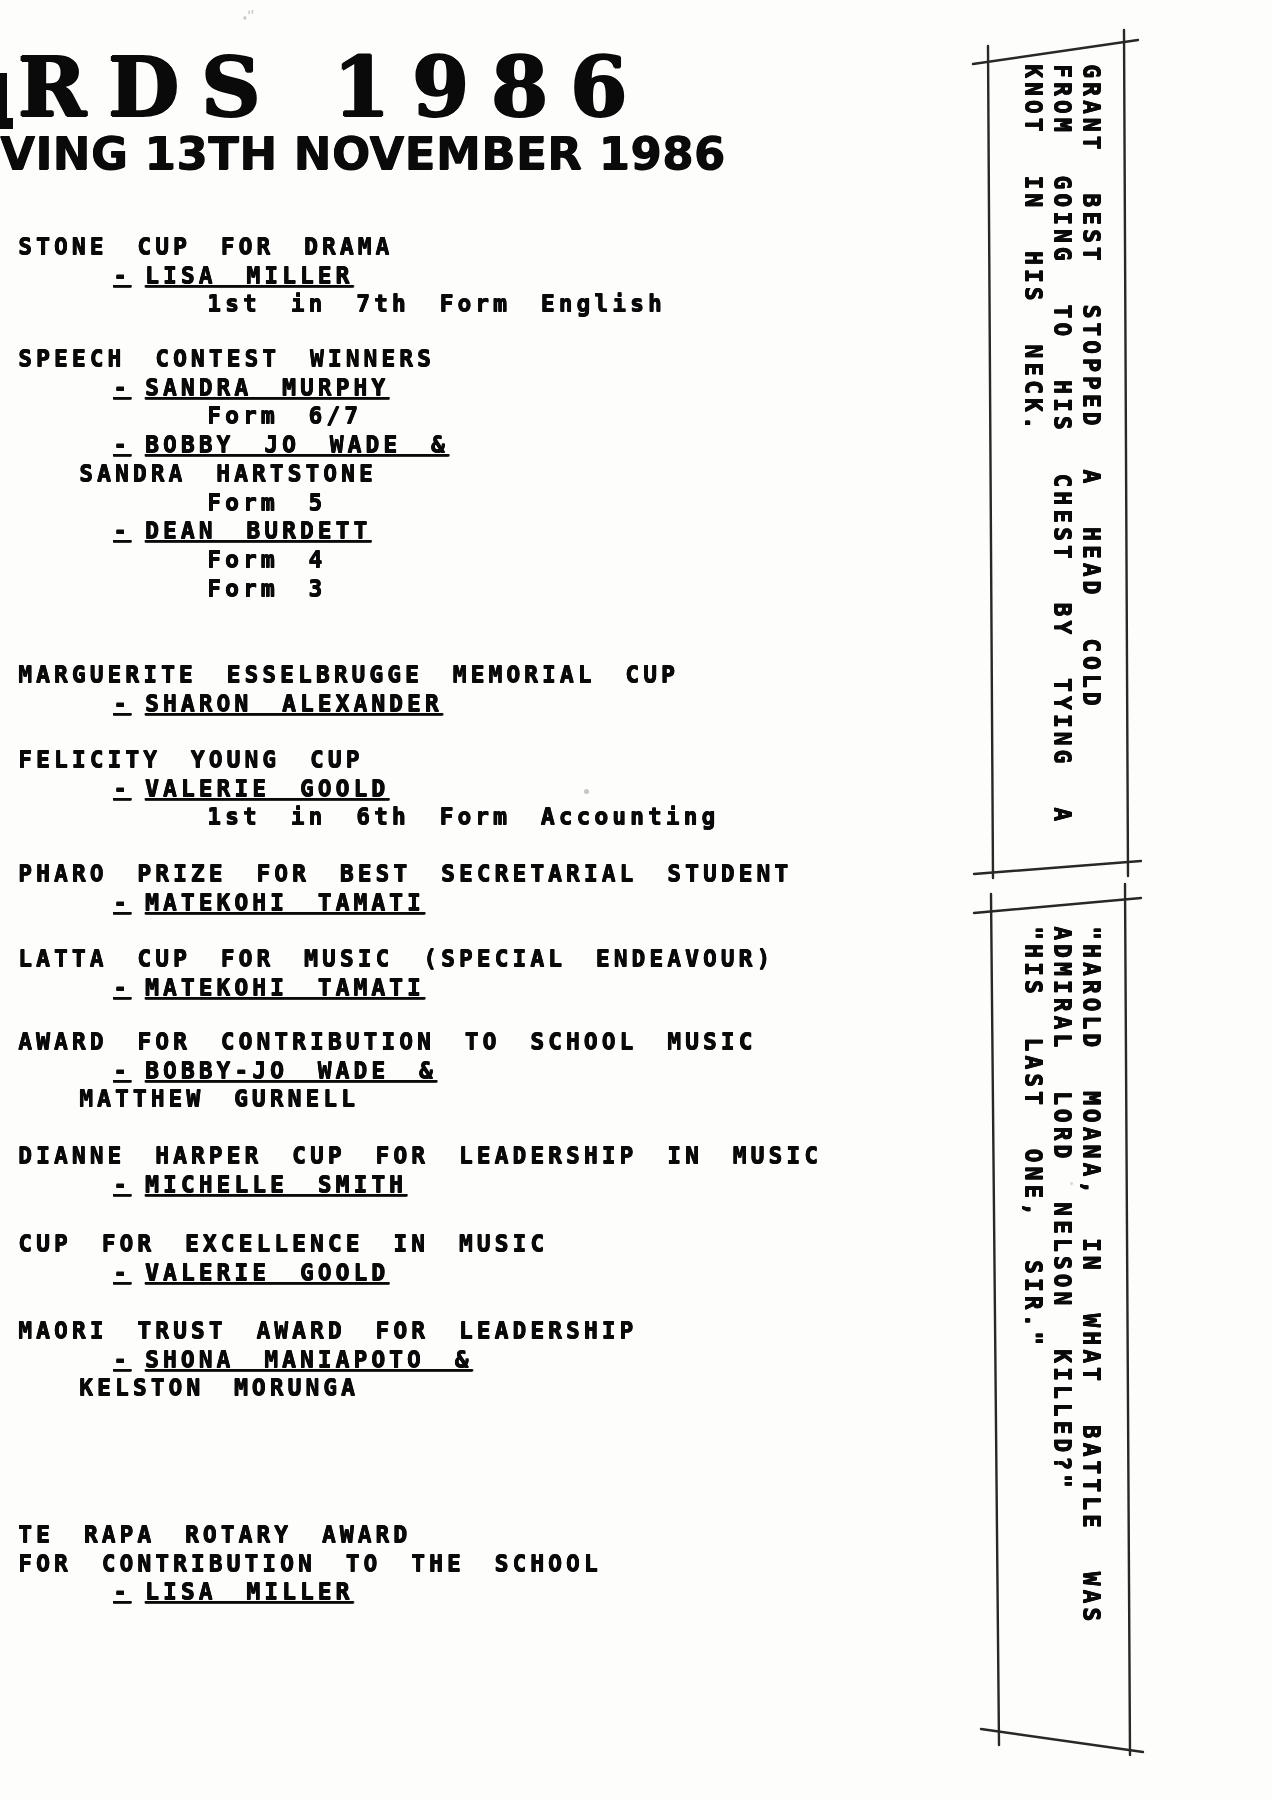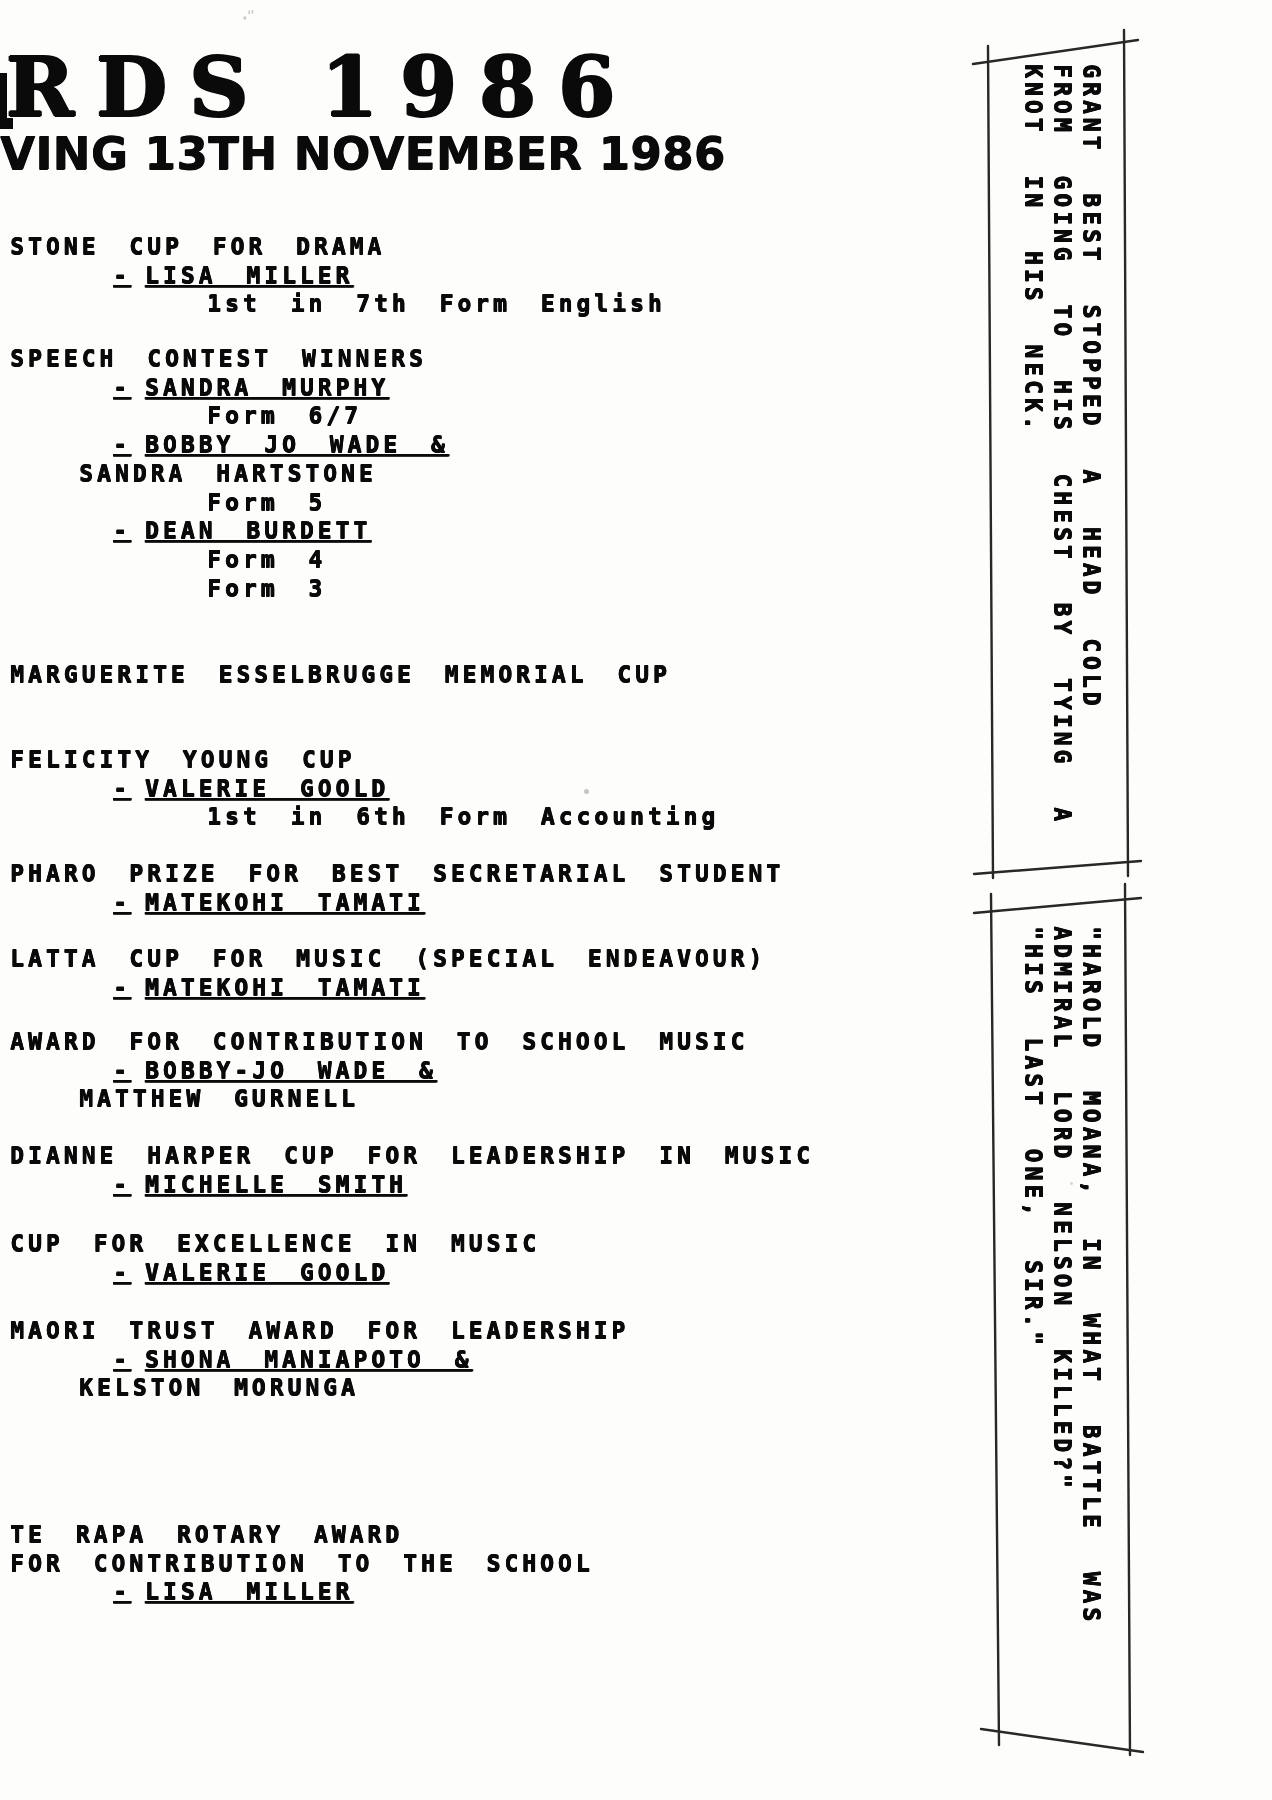--- a/index.html
+++ b/index.html
@@ -11,21 +11,21 @@
   .page {
     position: relative;
     width: 1272px; height: 1800px;
     background: #fdfdfc;
     overflow: hidden;
     color: #0a0a0a;
   }
 
   
   .title {
-    position: absolute; top: 46px; left: 6px;
+    position: absolute; top: 46px; left: 18px;
     margin: 0;
     font-family: "DejaVu Serif", serif;
     font-weight: 700;
     font-size: 82px; line-height: 82px;
     letter-spacing: 22px;
     white-space: nowrap;
     text-shadow: 1.2px 0 0 currentColor, -1.2px 0 0 currentColor,
                  0 1.2px 0 currentColor, 0 -1.2px 0 currentColor;
   }
   .title-frag { position: absolute; background: #0a0a0a; }
@@ -47,21 +47,21 @@
     font-weight: 700;
     font-size: 23px;
     letter-spacing: 4px;
     word-spacing: 12px;
     color: #0a0a0a;
     text-shadow: 0.6px 0 0 currentColor, 0 0.6px 0 currentColor, 0.6px 0.6px 0 currentColor;
   }
   #awards { position: absolute; inset: 0; }
   .block { position: absolute; left: 0; width: 960px; }
   .ln { line-height: 28.7px; white-space: nowrap; }
-  .ln.t { padding-left: 10px; }    
+  .ln.t { padding-left: 18px; }    
   .ln.w { padding-left: 113px; text-decoration: underline; }   
   .ln.c { padding-left: 79px; }   
   .ln.d { padding-left: 207px; }   
   .wname { margin-left: 14px; }
 
   
   #rules { position: absolute; left: 0; top: 0; pointer-events: none; }
   .note {
     position: absolute;
     writing-mode: vertical-rl;   
@@ -115,20 +115,21 @@
         <div class="ln d">Form 6/7</div>
         <div class="ln w"><span>-</span><span class="wname">BOBBY JO WADE &amp;</span></div>
         <div class="ln c">SANDRA HARTSTONE</div>
         <div class="ln d">Form 5</div>
         <div class="ln w"><span>-</span><span class="wname">DEAN BURDETT</span></div>
         <div class="ln d">Form 4</div>
         <div class="ln d">Form 3</div>
       </div>
       <div class="block" style="top: 660px;">
         <div class="ln t">MARGUERITE ESSELBRUGGE MEMORIAL CUP</div>
+        <div class="ln w"><span>-</span><span class="wname">SHARON ALEXANDER</span></div>
       </div>
       <div class="block" style="top: 745px;">
         <div class="ln t">FELICITY YOUNG CUP</div>
         <div class="ln w"><span>-</span><span class="wname">VALERIE GOOLD</span></div>
         <div class="ln d">1st in 6th Form Accounting</div>
       </div>
       <div class="block" style="top: 859px;">
         <div class="ln t">PHARO PRIZE FOR BEST SECRETARIAL STUDENT</div>
         <div class="ln w"><span>-</span><span class="wname">MATEKOHI TAMATI</span></div>
       </div>

